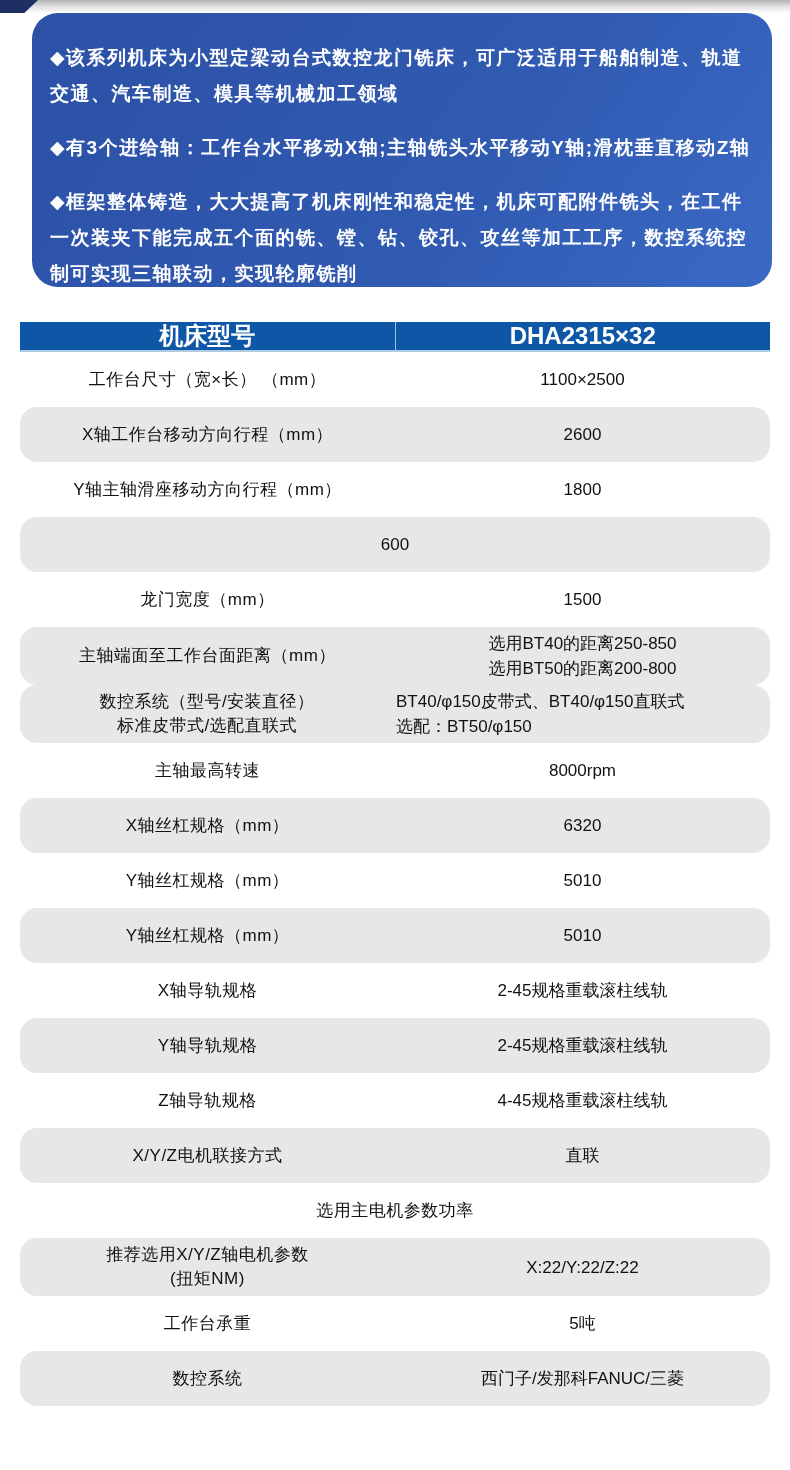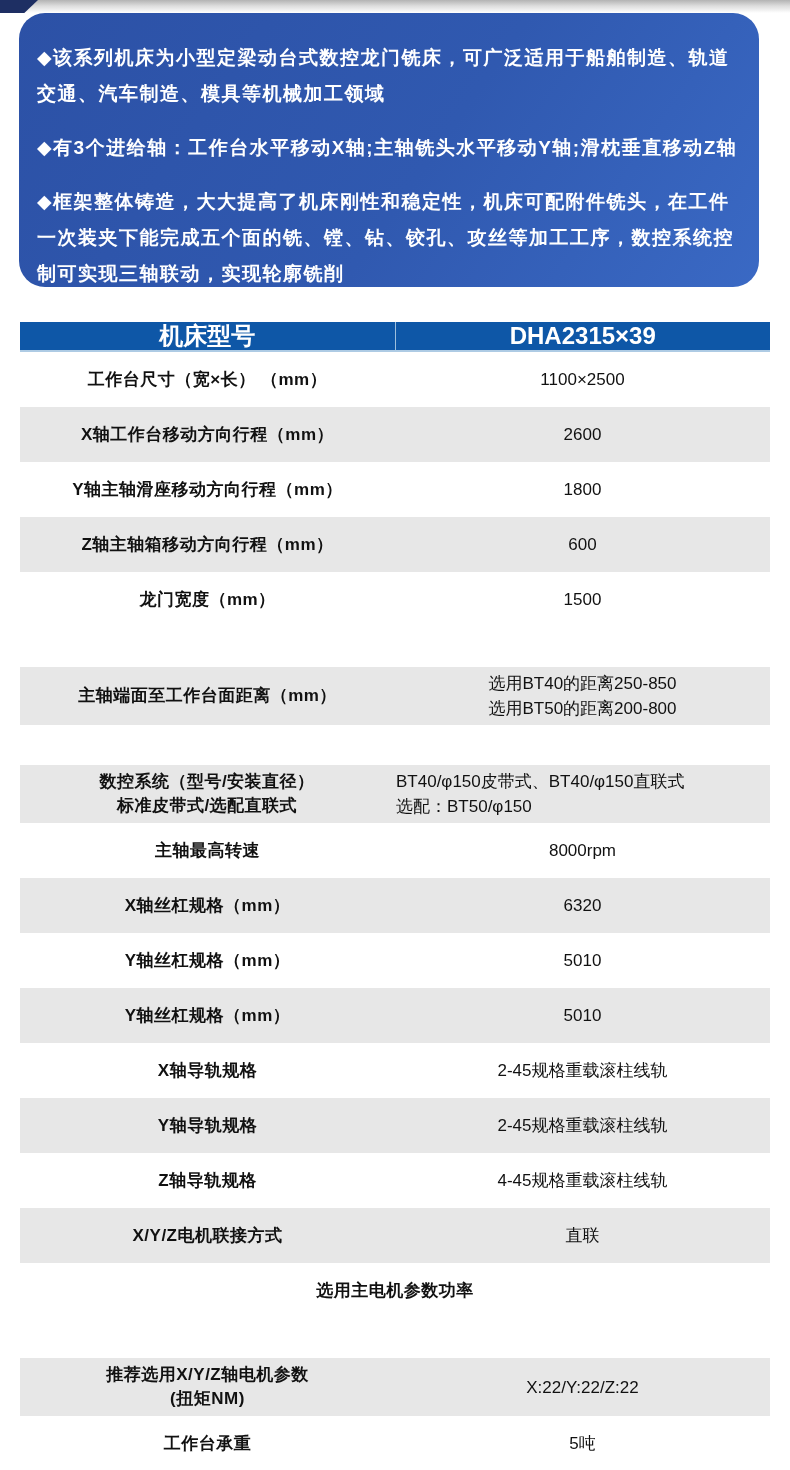--- a/index.html
+++ b/index.html
@@ -28,21 +28,21 @@
     background:linear-gradient(to bottom,#b3b3b3 0%,#dcdcdc 45%,#ffffff 100%);
   }
   
   .corner-wedge{
     position:absolute;top:0;left:0;width:38px;height:13px;
     background:var(--corner-navy);
     clip-path:polygon(0 0,100% 0,64% 100%,0 100%);
   }
   
   .intro-box{
-    position:absolute;top:13px;left:19px;width:740px;height:274px;
+    position:absolute;top:13px;left:32px;width:740px;height:274px;
     background:linear-gradient(125deg,var(--intro-start) 0%,#3059b0 55%,var(--intro-end) 100%);
     border-radius:26px;
     color:var(--text-light);
     padding:27px 20px 20px 18px;
     font-size:19px;
     font-weight:bold;
     line-height:36px;
     letter-spacing:1.5px;
   }
   .intro-box p{margin:0 0 18px 0;}
@@ -57,24 +57,24 @@
     border-bottom:2px solid var(--header-underline);
     color:var(--text-light);
     font-weight:bold;font-size:24px;
     align-items:center;text-align:center;
   }
   .th-cell{flex:1 1 0;display:flex;align-items:center;justify-content:center;height:100%;}
   .th-divider{width:1px;height:100%;background:var(--header-divider);}
   .t-row{
     display:flex;height:55px;align-items:center;background:#ffffff;
   }
-  .t-row.gray{background:var(--row-alt-bg);}
-  .t-row.tall{height:58px;margin-top:40px;}
+  .t-row.gray{background:var(--row-alt-bg);border-radius:17px;}
+  .t-row.tall{height:58px;}
   .t-label{
-    flex:1 1 0;text-align:center;font-weight:bold;font-size:17px;
+    flex:1 1 0;text-align:center;font-weight:normal;font-size:17px;
     line-height:24px;white-space:pre-line;letter-spacing:0.5px;
   }
   .t-value{
     flex:1 1 0;text-align:center;font-size:17px;line-height:25px;white-space:pre-line;
   }
   .t-value.left{text-align:left;padding-left:2px;}
 </style>
 </head>
 <body>
 
@@ -84,37 +84,36 @@
 <div class="intro-box">
   <p>◆该系列机床为小型定梁动台式数控龙门铣床，可广泛适用于船舶制造、轨道交通、汽车制造、模具等机械加工领域</p>
   <p>◆有3个进给轴：工作台水平移动X轴;主轴铣头水平移动Y轴;滑枕垂直移动Z轴</p>
   <p>◆框架整体铸造，大大提高了机床刚性和稳定性，机床可配附件铣头，在工件一次装夹下能完成五个面的铣、镗、钻、铰孔、攻丝等加工工序，数控系统控制可实现三轴联动，实现轮廓铣削</p>
 </div>
 
 <div class="spec-table">
   <div class="t-header">
     <div class="th-cell">机床型号</div>
     <div class="th-divider"></div>
-    <div class="th-cell">DHA2315×39</div>
+    <div class="th-cell">DHA2315×32</div>
   </div>
 
   <div class="t-row">
     <div class="t-label">工作台尺寸（宽×长） （mm）</div>
     <div class="t-value">1100×2500</div>
   </div>
   <div class="t-row gray">
     <div class="t-label">X轴工作台移动方向行程（mm）</div>
     <div class="t-value">2600</div>
   </div>
   <div class="t-row">
     <div class="t-label">Y轴主轴滑座移动方向行程（mm）</div>
     <div class="t-value">1800</div>
   </div>
   <div class="t-row gray">
-    <div class="t-label">Z轴主轴箱移动方向行程（mm）</div>
     <div class="t-value">600</div>
   </div>
   <div class="t-row">
     <div class="t-label">龙门宽度（mm）</div>
     <div class="t-value">1500</div>
   </div>
   <div class="t-row gray tall">
     <div class="t-label">主轴端面至工作台面距离（mm）</div>
     <div class="t-value">选用BT40的距离250-850
 选用BT50的距离200-800</div>

